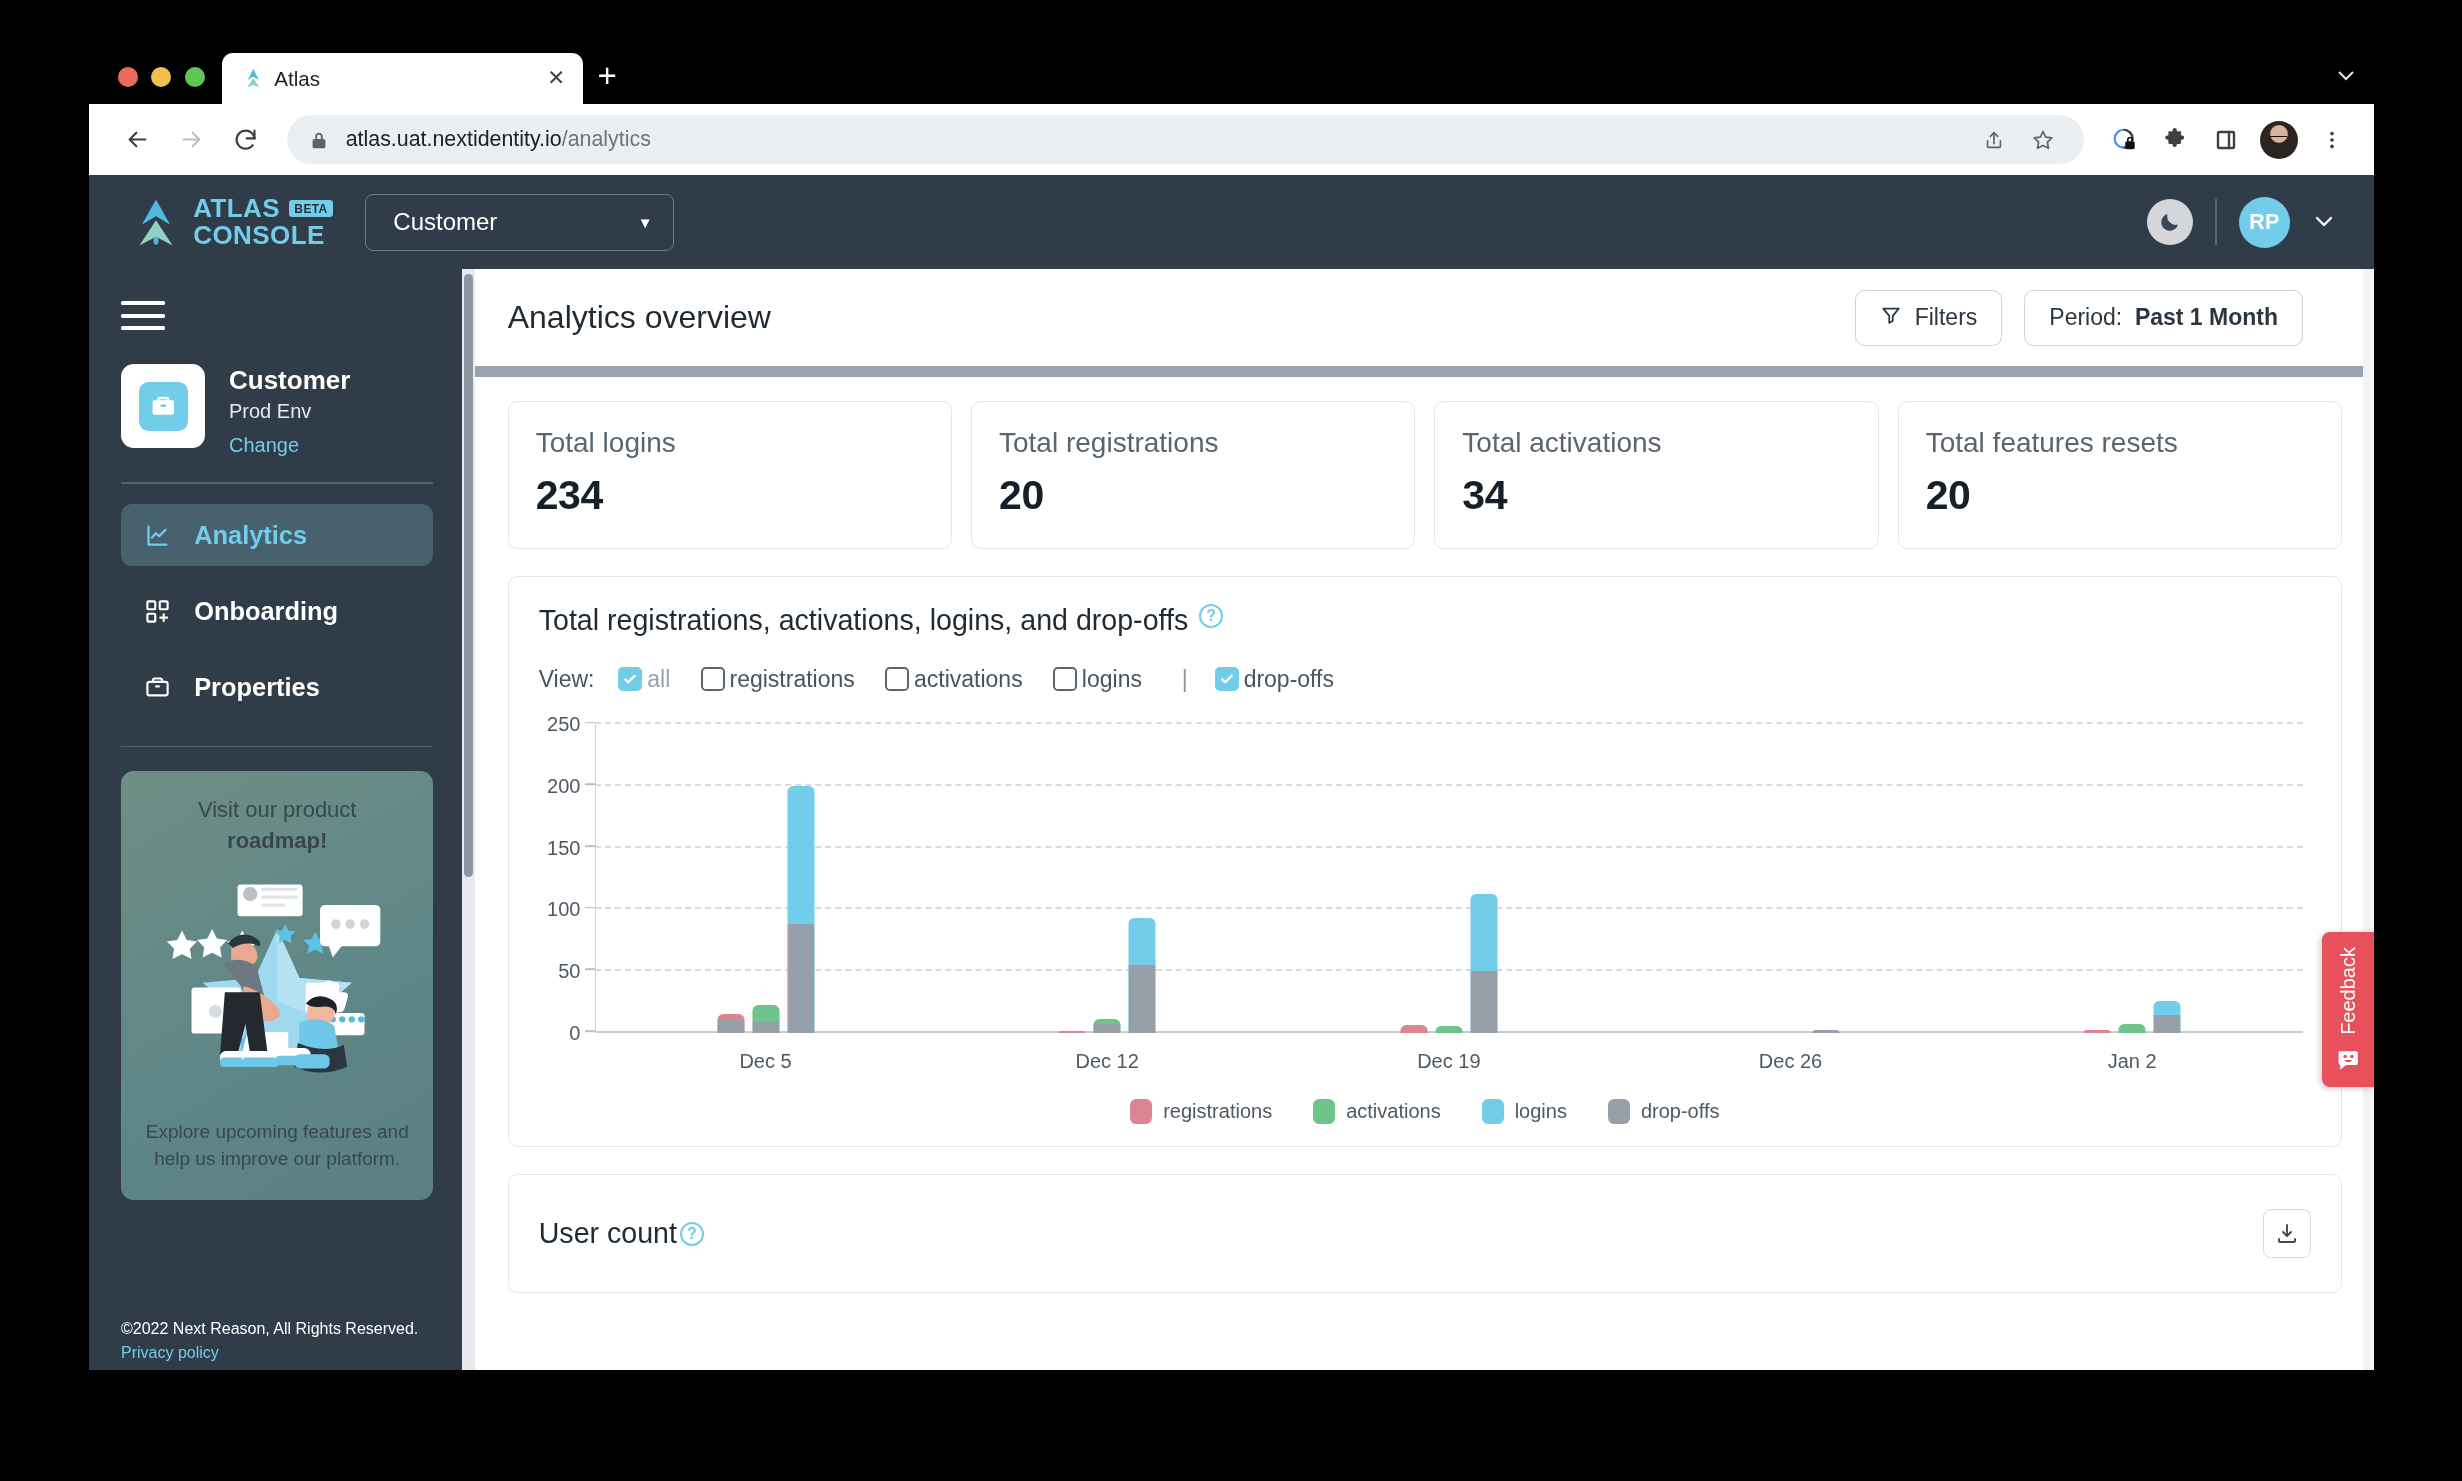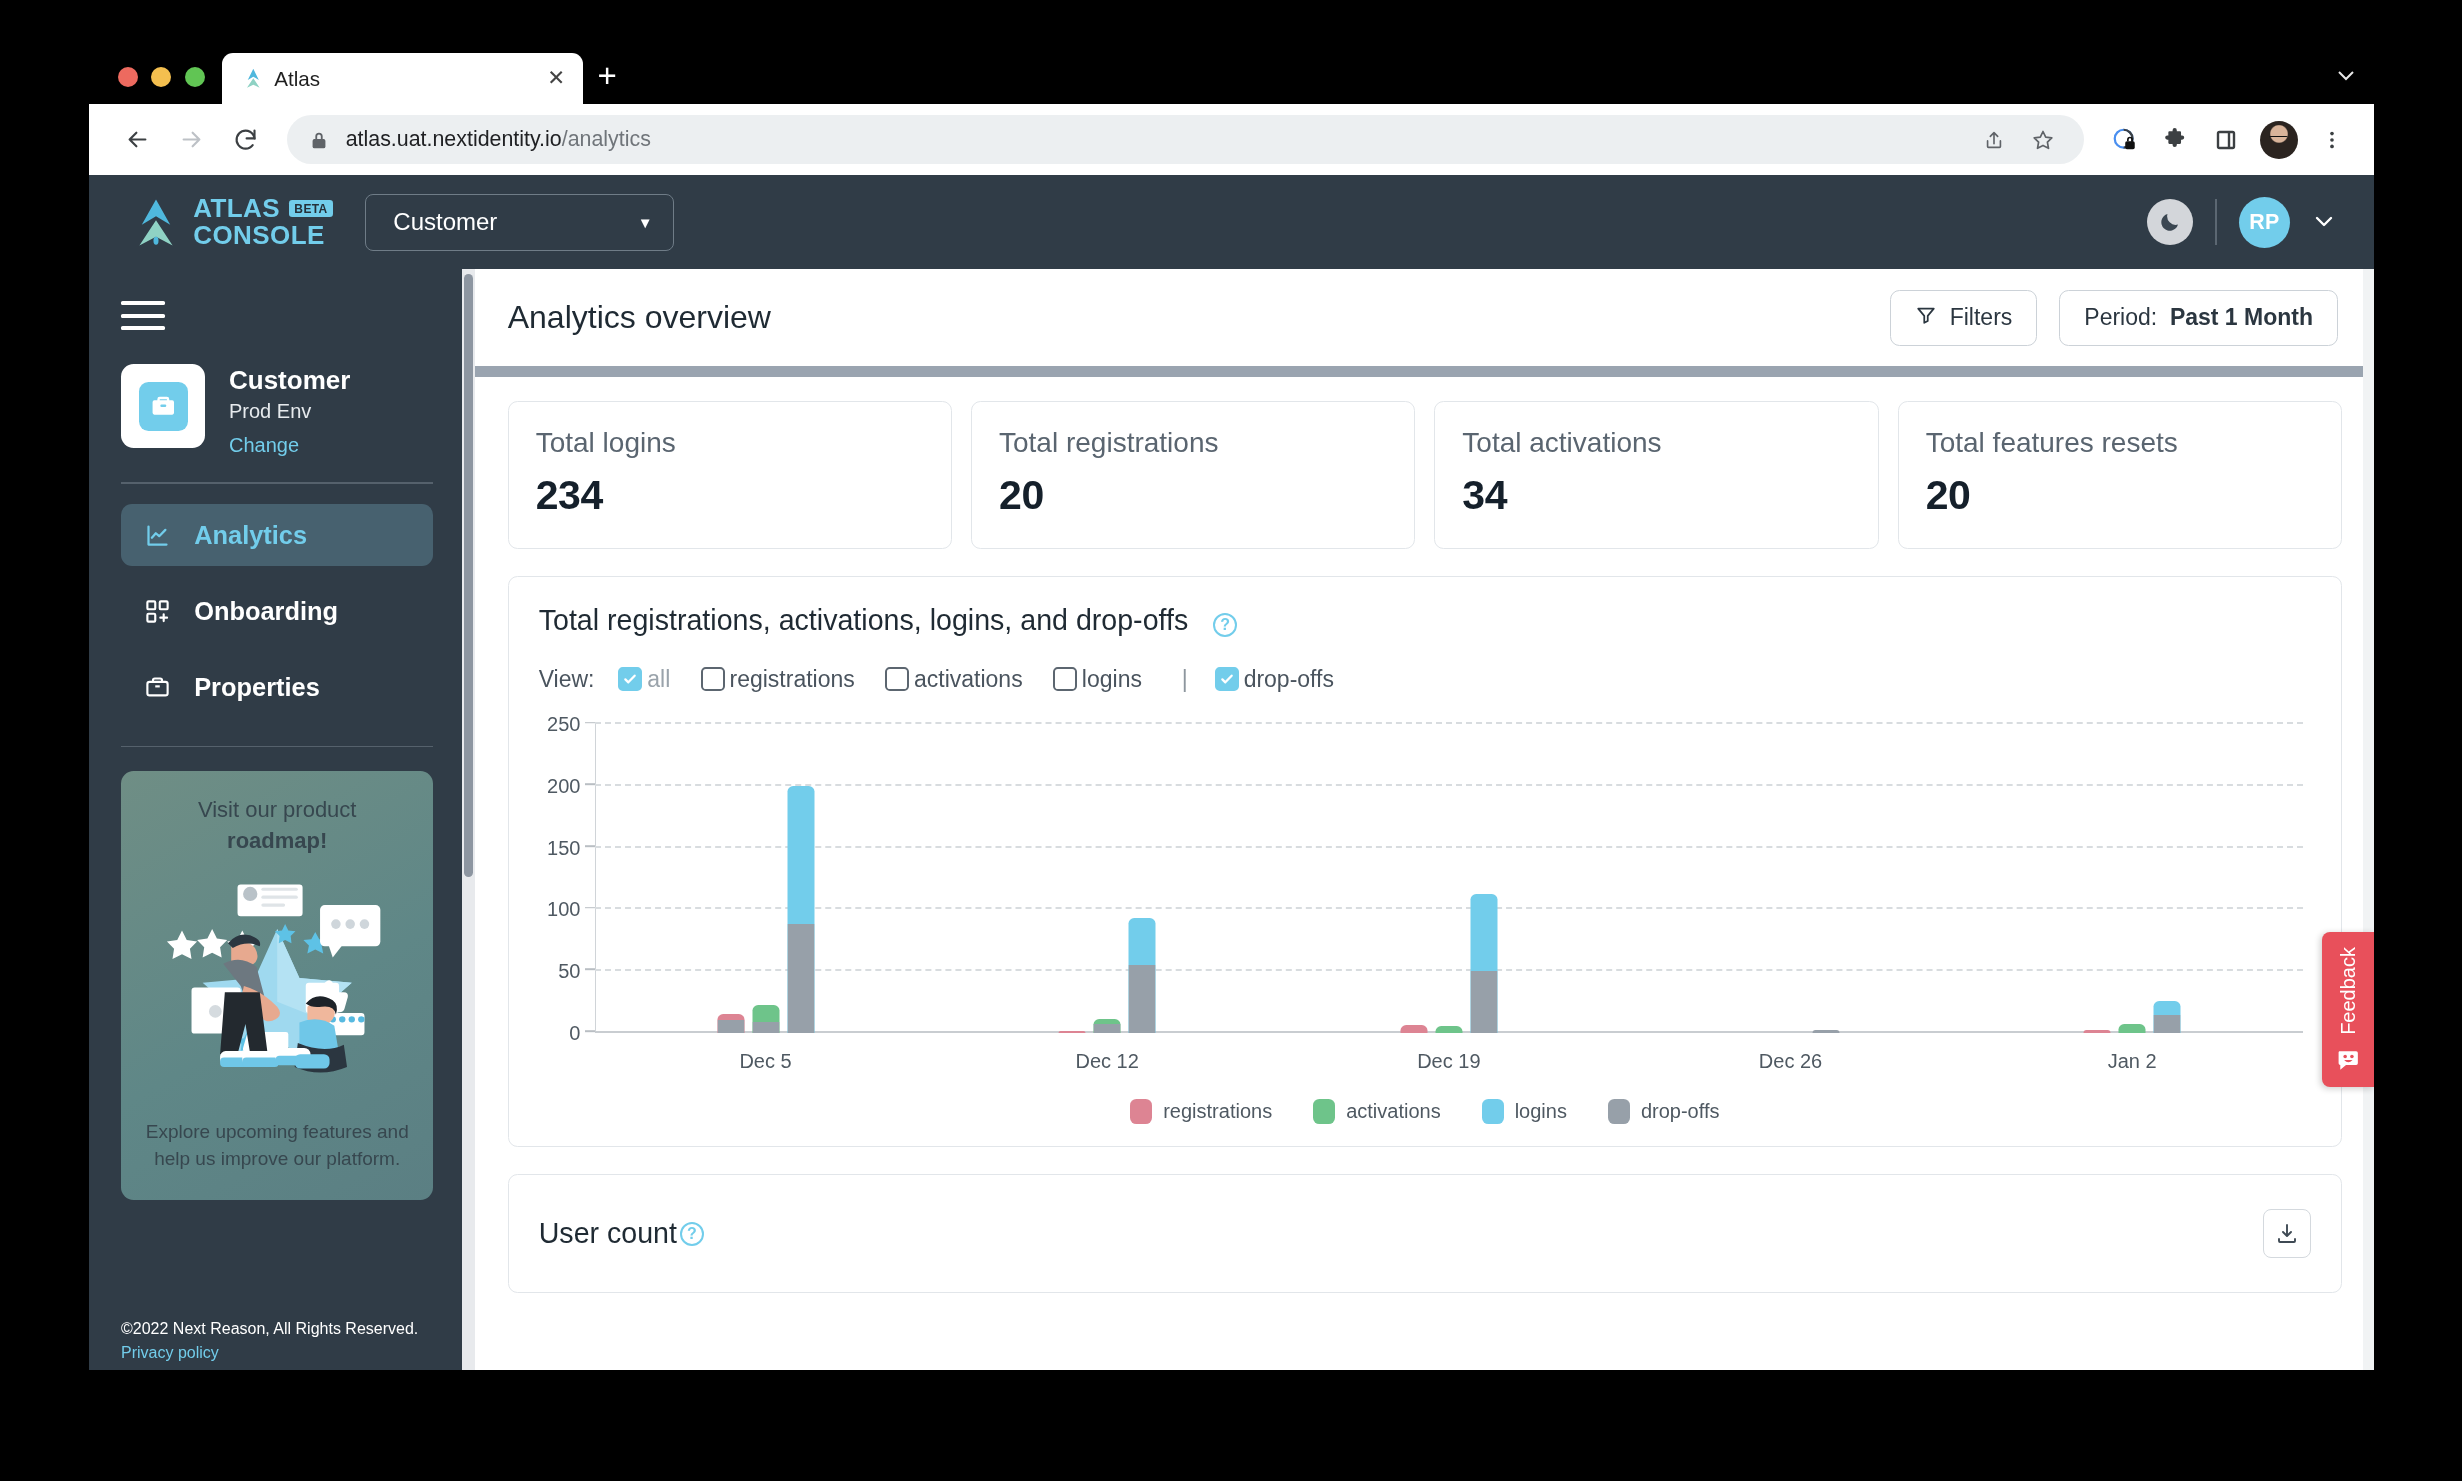--- a/index.html
+++ b/index.html
@@ -205,21 +205,21 @@
   }
   #inner-scrollbar-thumb {
     position: absolute; left: 1.6px; top: 4.8px; width: 9.5px; height: 603px;
     background: #8d96a1; border-radius: 4.8px;
   }
 
   
   #main { flex: 1; background: #fff; overflow: hidden; position: relative; }
   #page-head {
     height: 97px; display: flex; align-items: center;
-    padding: 0 36px 0 33px; background: #fff;
+    padding: 0 71px 0 33px; background: #fff;
   }
   #page-title { font-size: 32px; color: #1f2a33; }
   #page-head-actions { margin-left: auto; display: flex; gap: 22px; }
   .head-btn {
     height: 56px; border: 1.2px solid #ccd2d8; border-radius: 9.5px;
     display: flex; align-items: center; gap: 12.7px; padding: 0 24px;
     font-size: 23px; color: #2b3640; background: #fff;
   }
   .head-btn .b { font-weight: bold; }
 
@@ -234,21 +234,21 @@
     padding: 25.4px 27px; background: #fff;
   }
   .kpi-label { font-size: 28px; color: #5a6570; }
   .kpi-value { font-size: 41px; font-weight: bold; color: #15202b; margin-top: 12.7px; letter-spacing: -0.4px; }
 
   
   #chart-card {
     margin-top: 27px; border: 1.2px solid #e2e6ea; border-radius: 9.5px;
     padding: 27px 30px 22px; background: #fff;
   }
-  #chart-title-row { display: flex; align-items: flex-end; gap: 25px; }
+  #chart-title-row { display: flex; align-items: flex-start; gap: 11px; }
   #chart-title { font-size: 28.6px; color: #1f2a33; }
   .help-icon {
     width: 24px; height: 24px; border-radius: 50%;
     border: 2px solid #72cdeb; color: #72cdeb;
     font-size: 16px; font-weight: bold;
     display: flex; align-items: center; justify-content: center; line-height: 1;
   }
   #view-row { display: flex; align-items: center; gap: 17.5px; margin-top: 28.6px; }
   #view-label { font-size: 23px; color: #4a545e; margin-right: 6.3px; }
   .chk-wrap { display: flex; align-items: center; gap: 5px; margin-right: 12.7px; }

